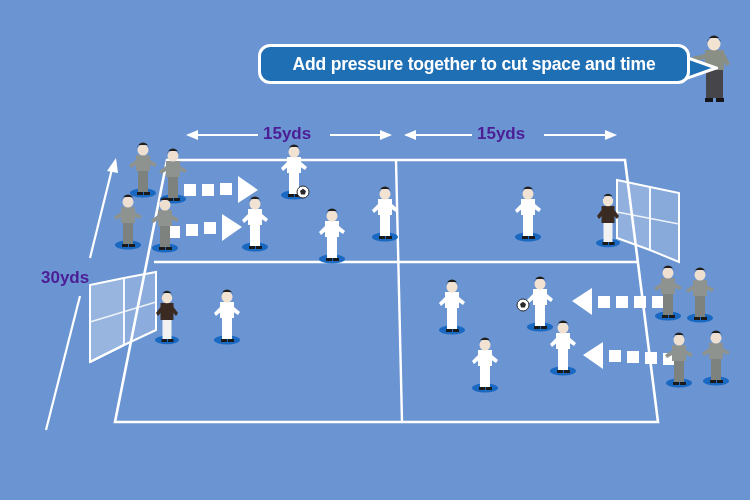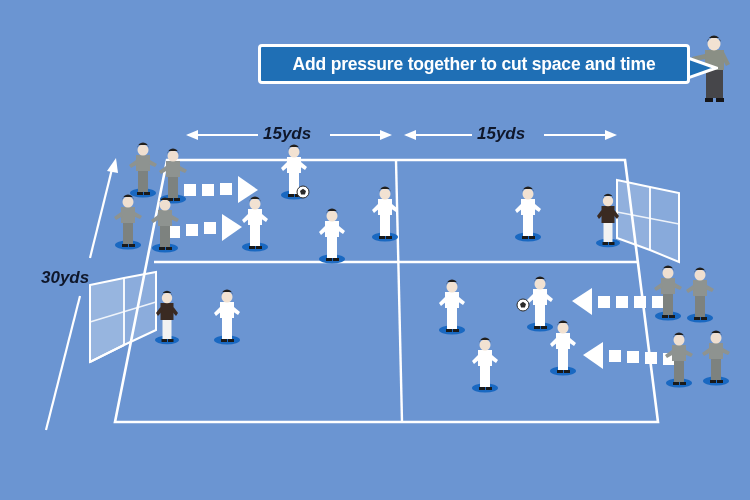--- a/index.html
+++ b/index.html
@@ -22,21 +22,21 @@
     width: 750px;
     height: 500px;
   }
   
   #callout {
     position: absolute;
     left: 258px;
     top: 44px;
     width: 432px;
     height: 40px;
-    border-radius: 4px;
+    border-radius: 12px;
     background: #1f6fb5;
     border: 3px solid #ffffff;
     box-sizing: border-box;
     display: flex;
     align-items: center;
     justify-content: center;
     z-index: 40;
   }
   #callout-text {
     color: #ffffff;
@@ -49,26 +49,25 @@
     position: absolute;
     left: 682px;
     top: 54px;
     width: 36px;
     height: 28px;
     z-index: 39;
   }
   
   .dim-label {
     position: absolute;
-    color: #0f172a;
+    color: #4c1d95;
     font-size: 17px;
     font-weight: bold;
     z-index: 30;
     white-space: nowrap;
-    font-style: italic;
   }
   #label-15yds-left { left: 263px; top: 124px; }
   #label-15yds-right { left: 477px; top: 124px; }
   #label-30yds {
     left: 34px;
     top: 268px;
     font-size: 17px;
     margin-left: 7px;
   }
 </style>

